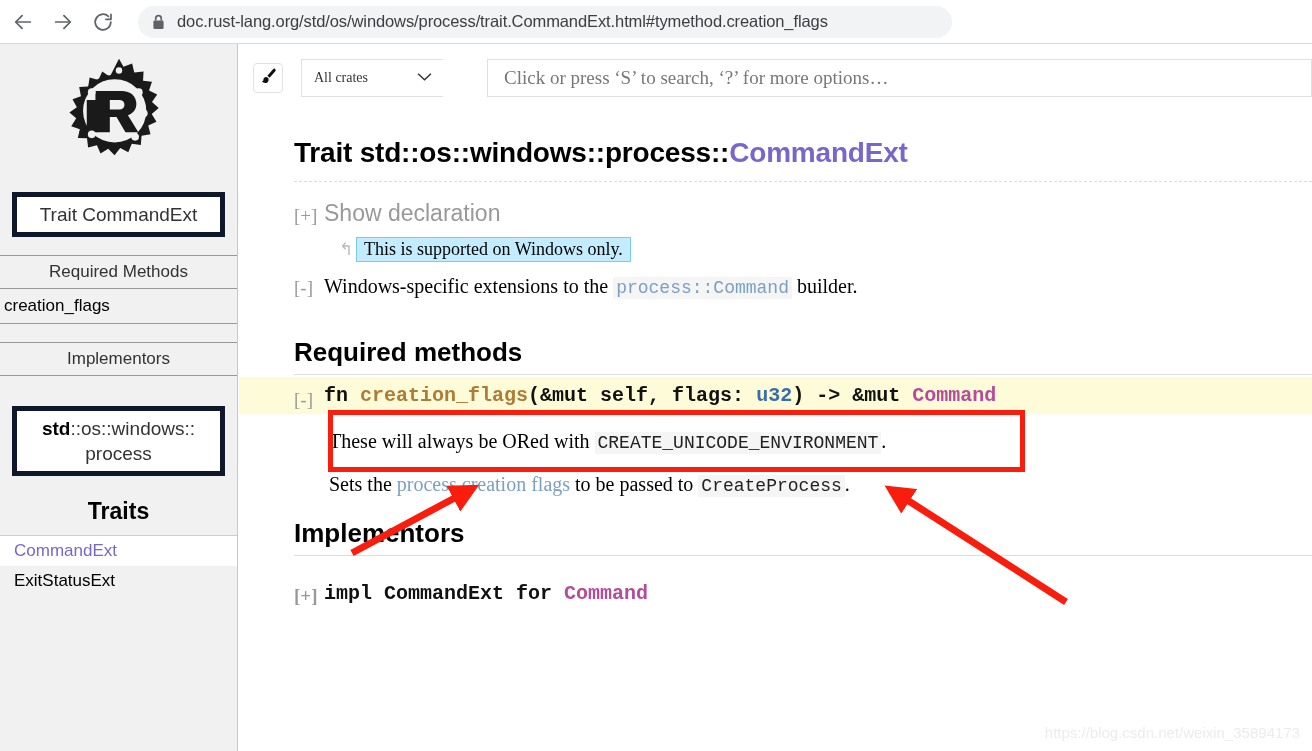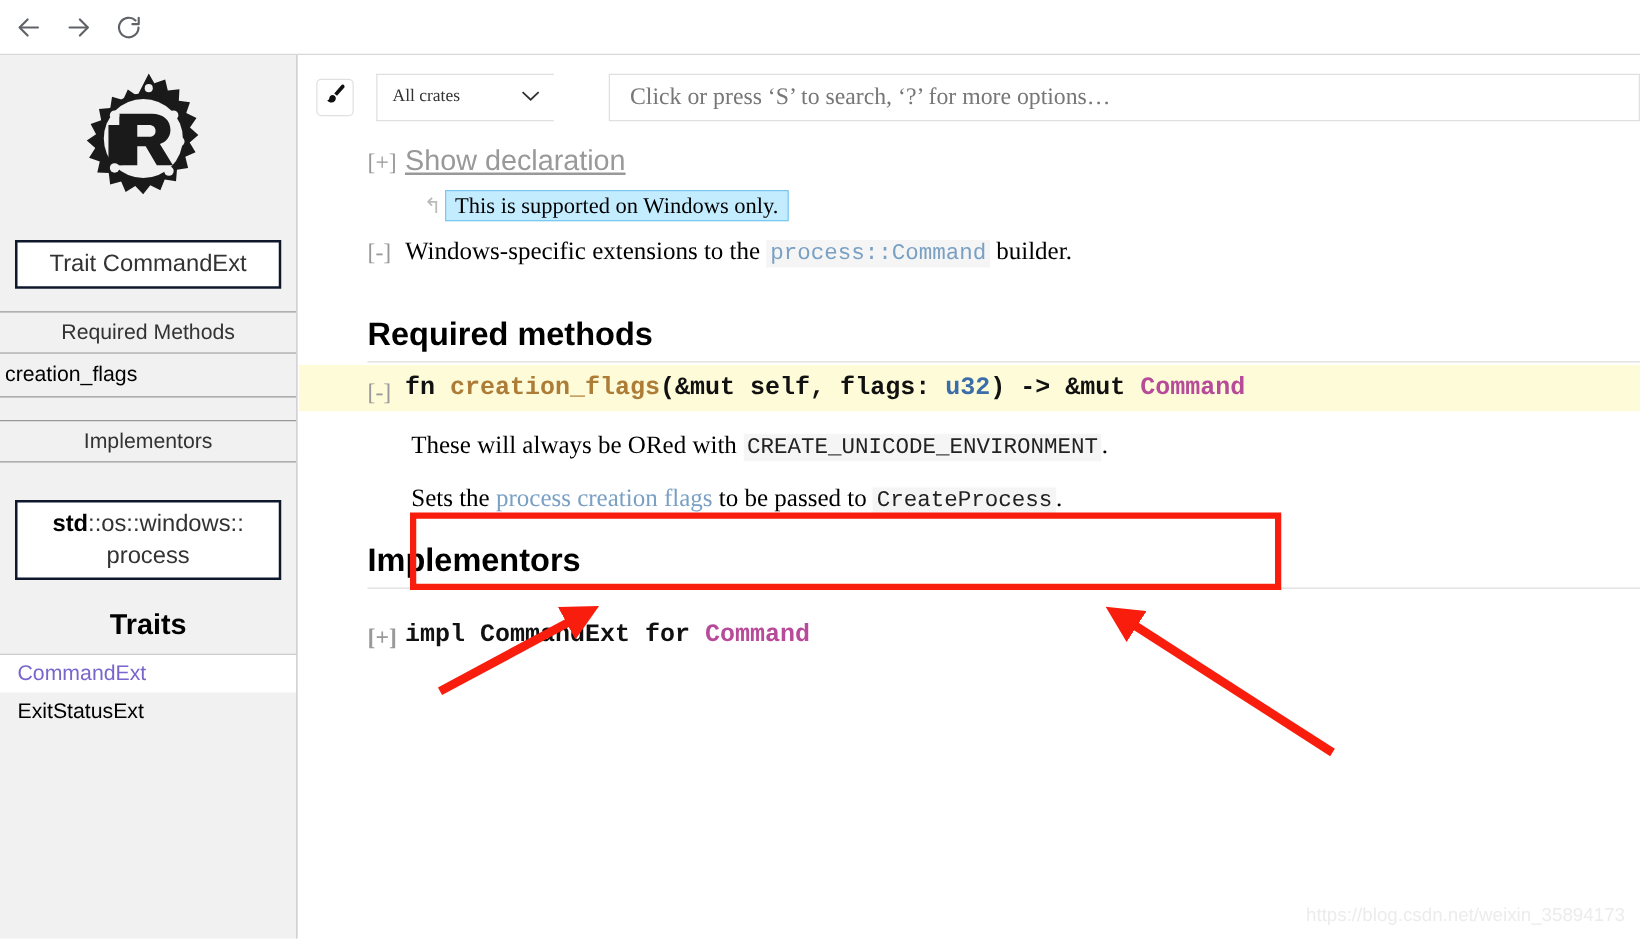--- a/index.html
+++ b/index.html
@@ -62,21 +62,21 @@
   .logo-wrap {
     height: 140px;
     display: flex; align-items: center; justify-content: center;
     padding-top: 6px;
   }
   .rust-logo { width: 124px; height: 124px; display:block; }
 
   .crate-box {
     margin: 8px 12px 0 12px;
     background: #fff;
-    border: 2px solid #0f172a;
+    border: 5px solid #0f172a;
     text-align: center;
     font-size: 19px;
     color: #333;
     padding: 5px 4px;
     line-height: 1.32;
     cursor: pointer;
   }
   .crate-box.bold-head b { font-weight: 700; color:#000; }
 
   .side-block { margin-top: 18px; }
@@ -200,21 +200,20 @@
   .decl-row {
     margin-top: 18px;
     position: relative;
     padding-left: 30px;
   }
   .decl-label {
     font-family: "Liberation Sans", sans-serif;
     font-size: 23px;
     color: #999;
     cursor: pointer;
-    text-decoration: underline;
   }
 
   .portability {
     margin-top: 10px;
     margin-left: 62px;
     display: inline-block;
     background: #c4ecff;
     border: 1px solid #7bc8f0;
     font-family: "Liberation Serif", serif;
     font-size: 18px;
@@ -349,20 +348,29 @@
       </span>
     </div>
     <div class="nav-btn">
       <span>
         <svg width="22" height="22" viewBox="0 0 24 24" fill="none" stroke="#5f6368" stroke-width="1.9" stroke-linecap="round" stroke-linejoin="round">
           <path d="M20.5 12a8.5 8.5 0 1 1-2.6-6.1"></path>
           <polyline points="20.7,3.6 20.7,9.1 15.2,9.1"></polyline>
         </svg>
       </span>
     </div>
+    <div class="omnibox">
+      <span class="lock-icon">
+        <svg width="13" height="16" viewBox="0 0 14 17">
+          <rect x="1.5" y="7" width="11" height="9" rx="1.4" fill="#5f6368"></rect>
+          <path d="M4 7V4.6a3 3 0 0 1 6 0V7" fill="none" stroke="#5f6368" stroke-width="1.8"></path>
+        </svg>
+      </span>
+      <span class="url-text">doc.rust-lang.org/std/os/windows/process/trait.CommandExt.html#tymethod.creation_flags</span>
+    </div>
   </div>
 
   <div class="sidebar">
 
     <div class="logo-wrap">
       <svg class="rust-logo" viewBox="0 0 100 100">
         <g fill="#1a1a1a">
 
           <path d="M50 3 L53.6 9.4 L60.6 6.9 L62.3 14.1 L69.8 13.3 L69.4 20.7 L76.6 21.6 L74.2 28.6 L80.8 31.8 L76.6 37.9 L82 42.8 L76.4 47.5 L80.2 53.8 L73.6 56.8 L75.4 64 L68.2 65.1 L67.6 72.5 L60.3 71.5 L57.5 78.4 L51 75.1 L46.4 80.9 L41.3 75.6 L35.1 79.5 L32.2 72.7 L25.1 74.6 L24.2 67.2 L16.8 67 L18.4 59.8 L11.5 57.4 L15.5 51.1 L10 46.3 L16 42.2 L12.5 35.7 L19.3 33.2 L17.9 25.9 L25.2 25.4 L26.3 18.1 L33.4 20.2 L36.5 13.4 L42.6 17.6 Z"></path>
         </g>
@@ -423,20 +431,23 @@
             </svg>
         </span>
       </div>
       <div class="search-input">
         <span>Click or press ‘S’ to search, ‘?’ for more options…</span>
       </div>
     </div>
 
     <div class="main-inner">
 
+      <h1 class="page-title">
+        <span>Trait std::os::windows::process::</span><span class="accent">CommandExt</span>
+      </h1>
 
       <div class="decl-row">
         <span class="toggle-mark" style="left:0; top:5px;">[+]</span>
         <span class="decl-label">Show declaration</span>
       </div>
 
       <div style="position:relative;">
         <span class="stab-arrow" style="top:12px;">↰</span>
         <span class="portability"><span>This is supported on </span><b>Windows</b><span> only.</span></span>
       </div>

